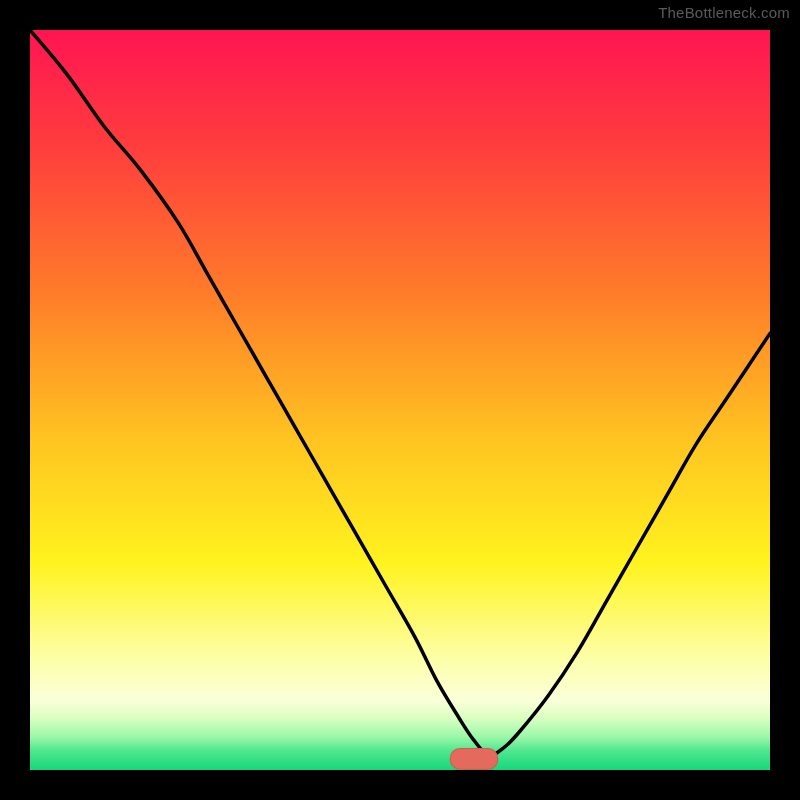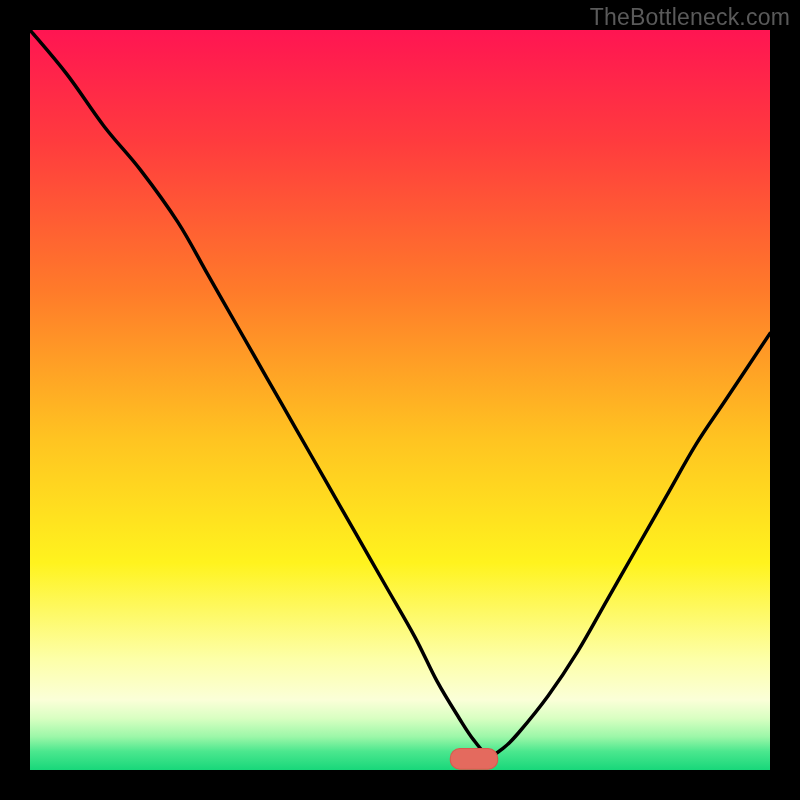--- a/index.html
+++ b/index.html
@@ -16,21 +16,21 @@
     inset: 0;
     width: 800px;
     height: 800px;
     background: #000;
   }
   .watermark {
     position: absolute;
     top: 4px;
     right: 10px;
     color: #5a5a5a;
-    font-size: 23px;
+    font-size: 15px;
     font-weight: 400;
     letter-spacing: 0.2px;
     user-select: none;
   }
   svg {
     position: absolute;
     top: 30px;
     left: 30px;
     width: 740px;
     height: 740px;

